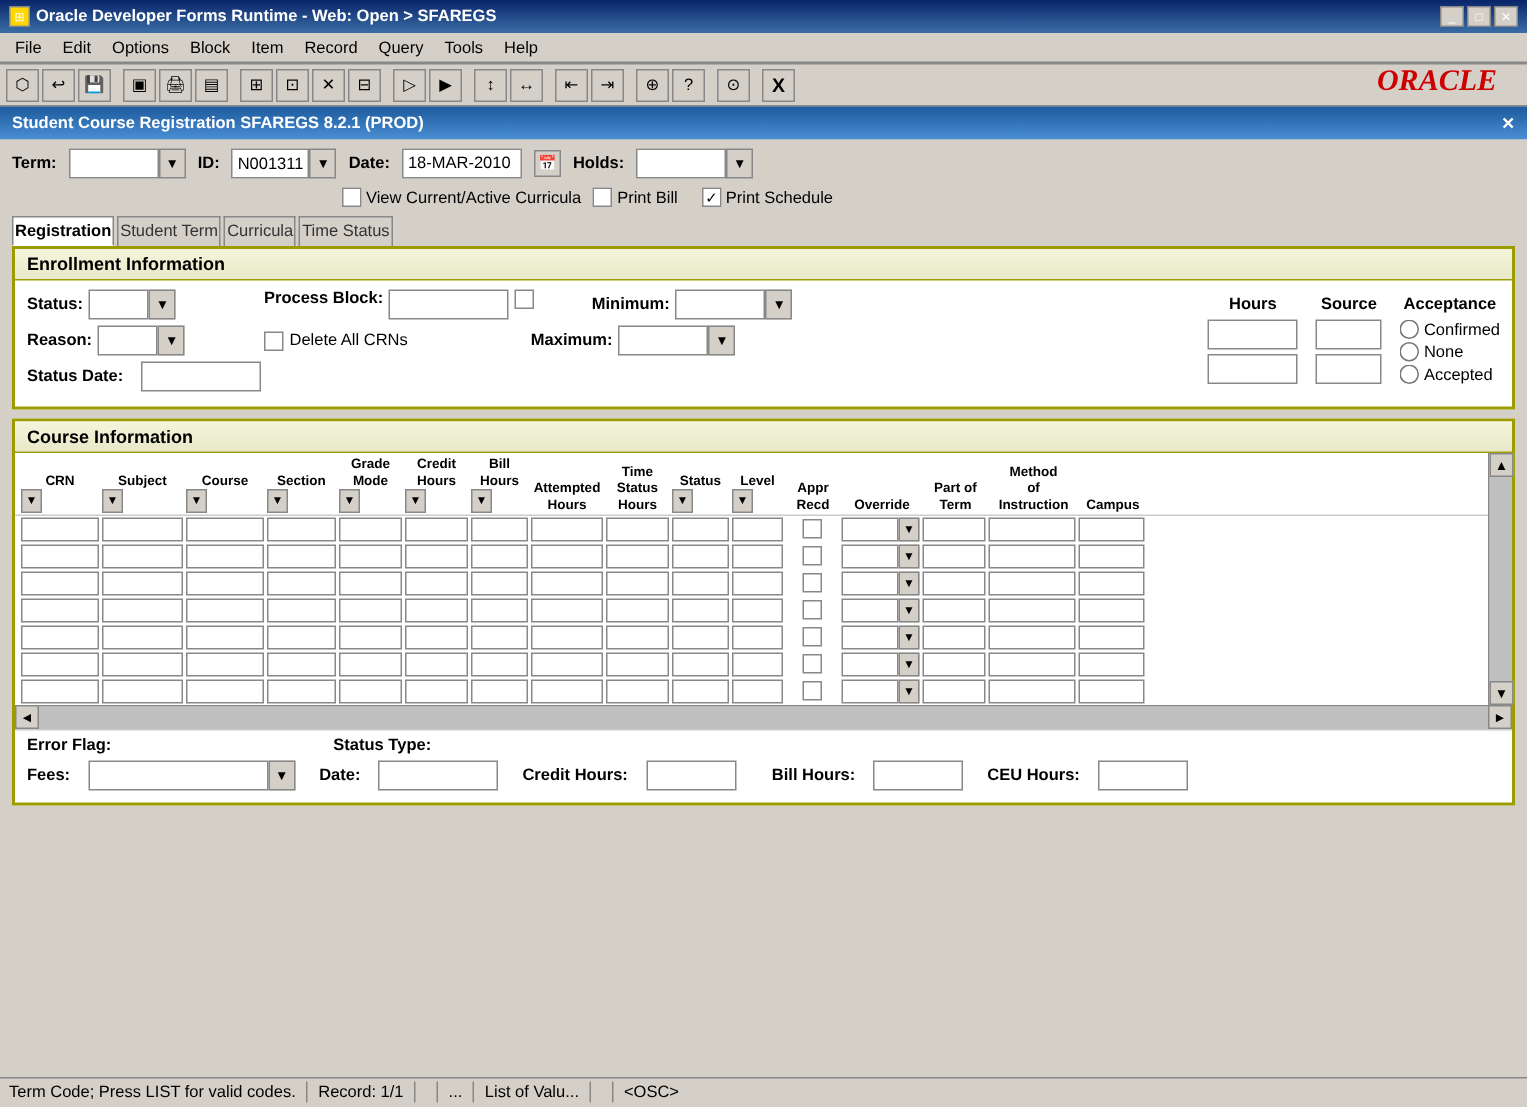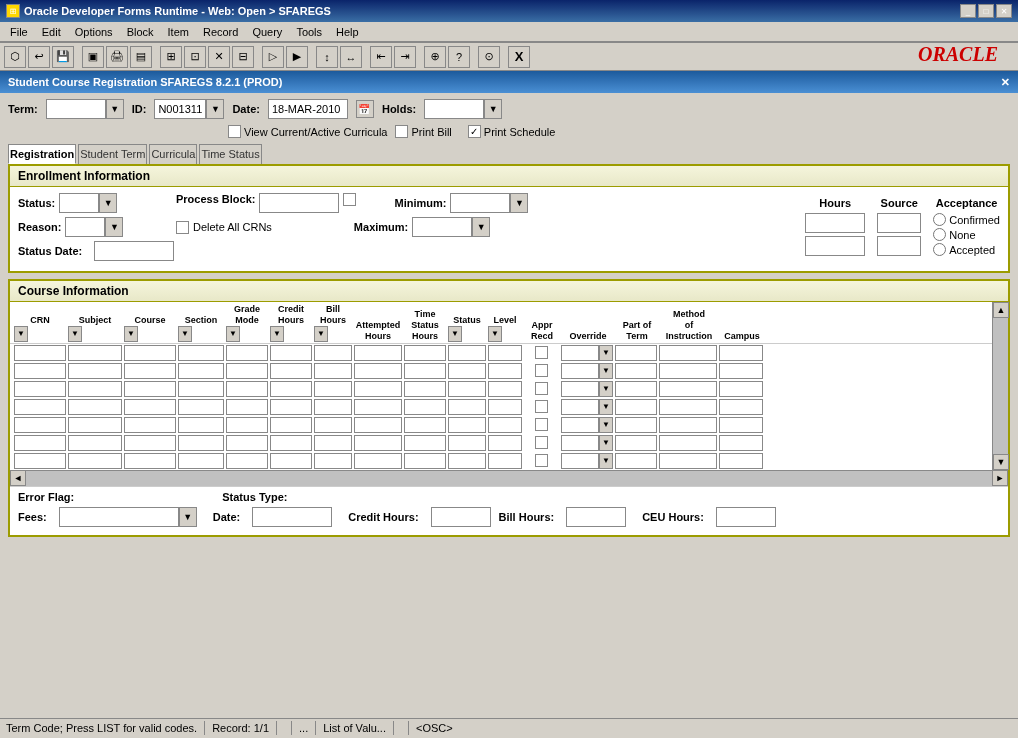--- a/index.html
+++ b/index.html
@@ -710,21 +710,21 @@
       <div class="bottom-row">
         <span class="field-label">Fees:</span>
         <div class="input-with-drop" style="margin-left:4px;">
           <input class="text-input" style="width: 120px;" type="text">
           <div class="dropdown-btn">▼</div>
         </div>
         <span class="field-label" style="margin-left:8px;">Date:</span>
         <input class="text-input" style="width: 80px; margin-left: 4px;" type="text">
         <span class="field-label" style="margin-left:8px;">Credit Hours:</span>
         <input class="text-input" style="width: 60px; margin-left: 4px;" type="text">
-        <span class="field-label" style="margin-left:0;text-align:center;">Bill Hours:</span>
+        <span class="field-label" style="margin-left:16px;text-align:center;">Bill Hours:</span>
         <input class="text-input" style="width: 60px; margin-left: 4px;" type="text">
         <span class="field-label" style="margin-left:8px;">CEU Hours:</span>
         <input class="text-input" style="width: 60px; margin-left: 4px;" type="text">
       </div>
     </div>
   </div>
 </div>
 
 <div class="status-bar">
   <div class="status-bar-content">

